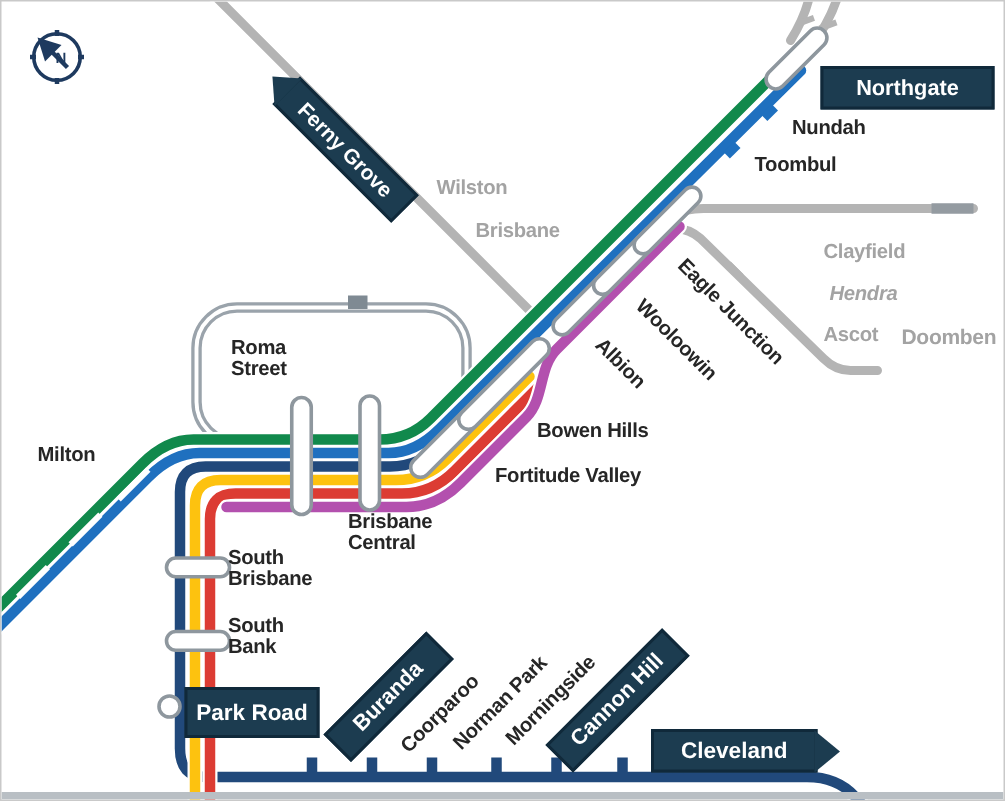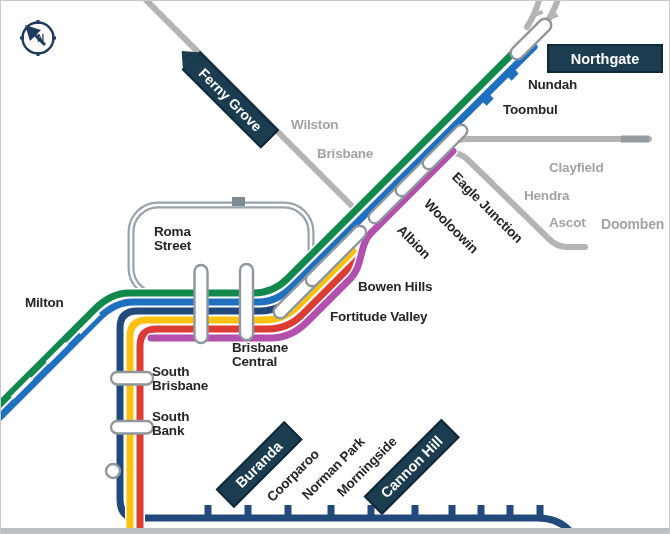--- a/index.html
+++ b/index.html
@@ -158,23 +158,25 @@
   <div class="lbl r45" style="left:430px;top:196px;">Wooloowin</div>
   <div class="lbl r45" style="left:403px;top:222px;">Albion</div>
 
   <div class="lbl rm45" style="left:275px;top:489px;height:16px;">Coorparoo</div>
   <div class="lbl rm45" style="left:310px;top:487px;height:16px;">Norman Park</div>
   <div class="lbl rm45" style="left:345px;top:484px;height:16px;">Morningside</div>
 
   <div class="lbl gray" style="left:290px;top:117px;">Wilston</div>
   <div class="lbl gray" style="left:316px;top:146px;">Brisbane</div>
   <div class="lbl gray" style="left:501px;top:160px;margin-left:47px;">Clayfield</div>
-  <div class="lbl gray" style="left:523px;top:188px;">Hendra</div>
+  <div class="lbl gray" style="left:552px;top:188px;font-style:italic;">Hendra</div>
   <div class="lbl gray" style="left:548px;top:215px;">Ascot</div>
   <div class="lbl gray" style="left:600px;top:216px;font-size:14px;text-align:right;">Doomben</div>
 
   <div class="box r45 arrow-left" style="left:199px;top:50px;width:112px;height:26px;font-size:14px;">Ferny Grove</div>
   <div class="box" style="left:546px;top:43px;width:116px;height:29px;">Northgate</div>
+  <div class="box" style="left:122px;top:457px;width:90px;height:34px;font-size:15px;">Park Road</div>
   <div class="box rm45" style="left:233px;top:481px;width:97px;height:26px;">Buranda</div>
   <div class="box rm45" style="left:381px;top:488px;width:110px;height:26px;">Cannon Hill</div>
+  <div class="box arrow-right" style="left:433px;top:485px;width:111px;height:29px;font-size:15px;">Cleveland</div>
 
   <div class="bottom-band"></div>
 </div>
 
 </body></html>

